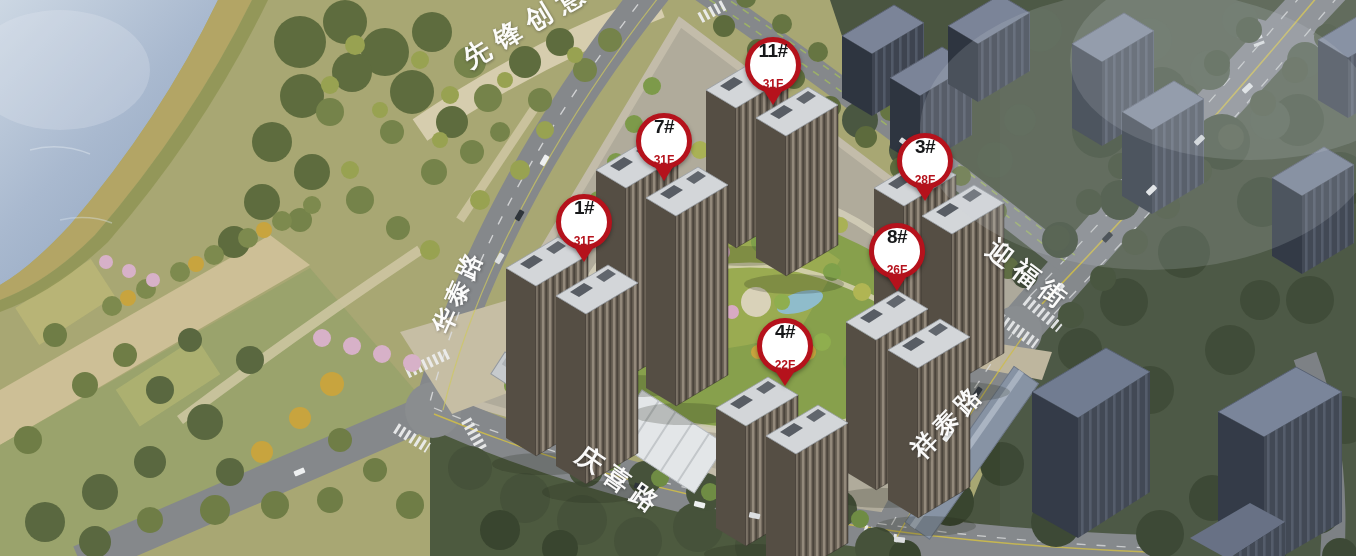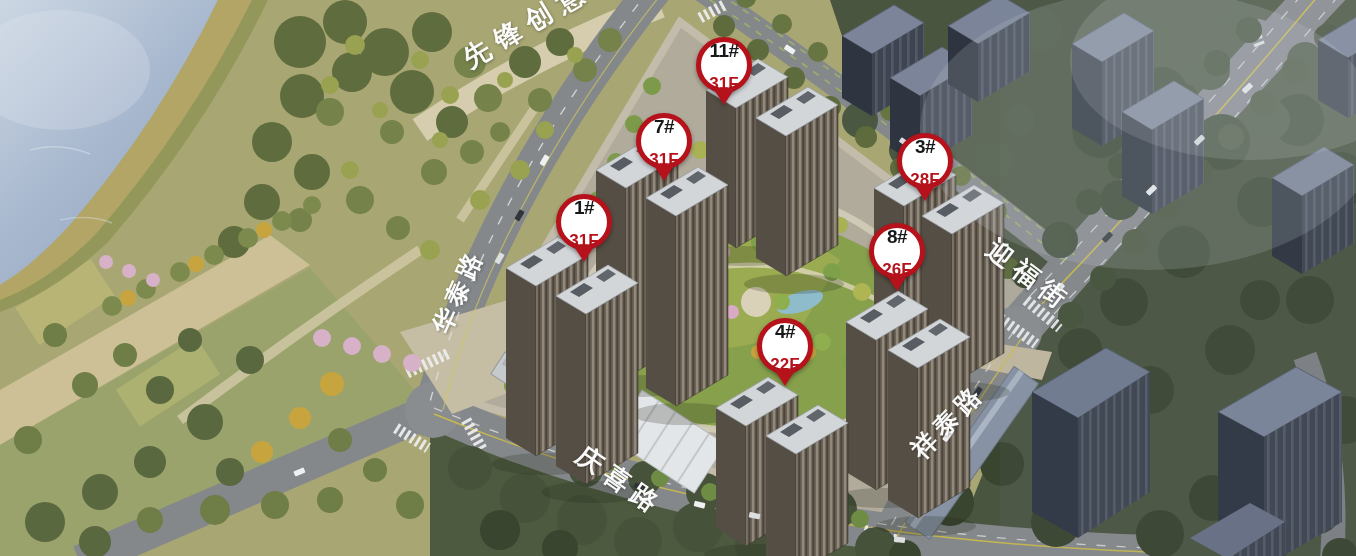--- a/index.html
+++ b/index.html
@@ -6,21 +6,21 @@
   .stage{position:relative;width:1356px;height:556px;overflow:hidden;
          font-family:"Liberation Sans",sans-serif;background:#9aa37b;}
   .stage svg{position:absolute;left:0;top:0;}
   
   .pin{position:absolute;width:58px;transform:translate(-50%,-100%);
        display:flex;flex-direction:column;align-items:center;z-index:30;cursor:pointer;}
   .pin-circle{width:46px;height:46px;border-radius:50%;background:#fff;
        border:5px solid #b5121c;display:flex;flex-direction:column;align-items:center;
        justify-content:center;box-shadow:0 2px 4px rgba(0,0,0,.35);}
   .pin-num{font-size:19px;font-weight:700;color:#17181a;line-height:19px;letter-spacing:-.5px;}
-  .pin-floor{font-size:17px;font-weight:700;color:#b5121c;line-height:12px;margin-top:18px;}
+  .pin-floor{font-size:12px;font-weight:700;color:#b5121c;line-height:12px;margin-top:18px;}
   .pin-tail{width:0;height:0;border-left:11px solid transparent;border-right:11px solid transparent;
        border-top:17px solid #b5121c;margin-top:-5px;filter:drop-shadow(0 2px 2px rgba(0,0,0,.3));}
   
   .road-label{position:absolute;color:#ffffff;font-weight:700;white-space:nowrap;z-index:20;
        text-shadow:0 1px 3px rgba(40,40,40,.5);opacity:.97;}
   .lbl-xianfeng{left:527px;top:24px;font-size:27px;letter-spacing:9px;
        transform:translate(-50%,-50%) rotate(-31deg);}
   .lbl-huatai{left:458px;top:291px;font-size:25px;letter-spacing:5px;
        transform:translate(-50%,-50%) rotate(-66deg);}
   .lbl-yingfu{left:1029px;top:276px;font-size:26px;letter-spacing:7px;
@@ -594,21 +594,21 @@
           <rect x="899" y="140" width="11" height="5.5" rx="1" transform="rotate(36 905 143)"></rect>
           <rect x="494" y="255" width="11" height="5.5" rx="1" transform="rotate(-60 500 258)"></rect>
         </g>
 </g>
 
 <ellipse cx="1150" cy="130" rx="230" ry="140" fill="#cfd4da" opacity=".18"></ellipse>
 <ellipse cx="1250" cy="60" rx="180" ry="100" fill="#dfe3e8" opacity=".15"></ellipse>
 <rect x="1000" y="0" width="356" height="556" fill="#8793a8" opacity=".06"></rect>
 </svg>
 
-<div class="pin" style="left:724px;top:105px;">
+<div class="pin" style="left:773px;top:105px;">
   <div class="pin-circle">
     <span class="pin-num">11#</span>
     <span class="pin-floor">31F</span>
   </div>
   <div class="pin-tail"></div>
 </div>
 <div class="pin" style="left:664px;top:181px;">
   <div class="pin-circle">
     <span class="pin-num">7#</span>
     <span class="pin-floor">31F</span>

